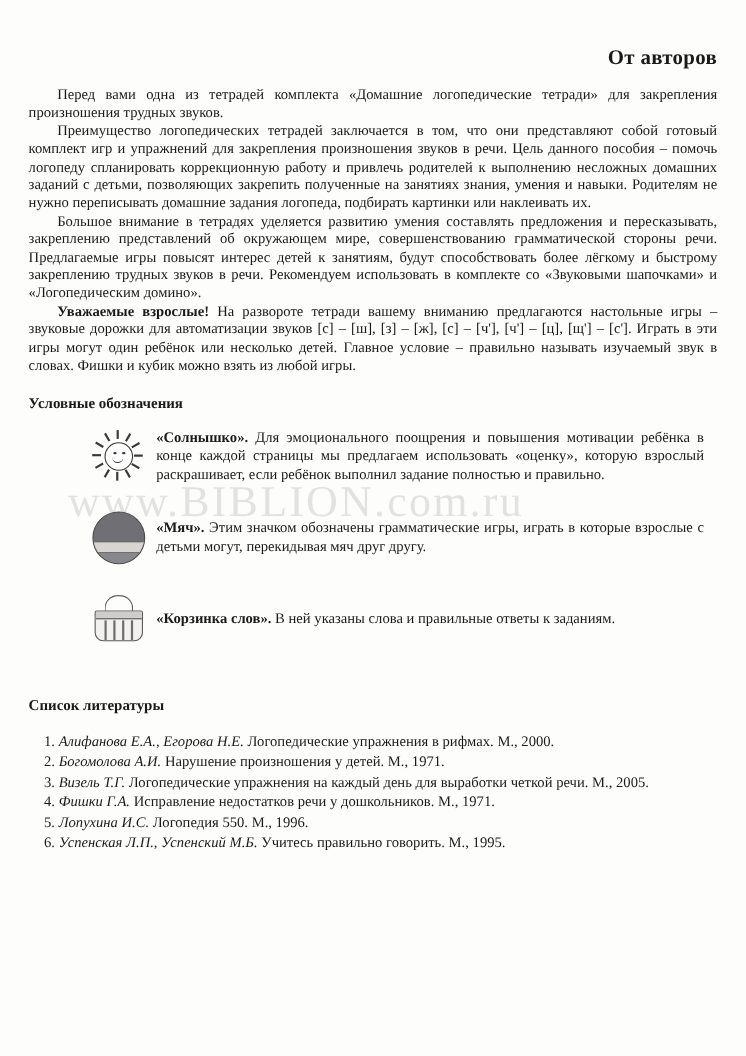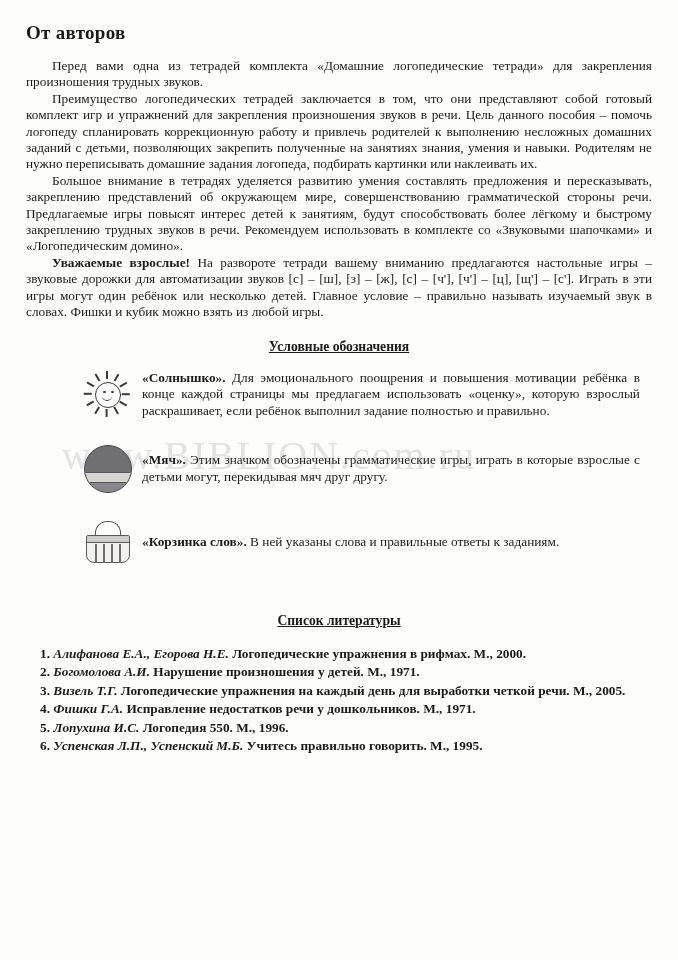--- a/index.html
+++ b/index.html
@@ -31,22 +31,22 @@
     text-align: center;
     font-family: "Liberation Serif", serif;
     font-size: 40px;
     letter-spacing: 2px;
     color: rgba(120,120,130,0.20);
     white-space: nowrap;
     pointer-events: none;
     z-index: 5;
   }
   h1.title {
-    margin: 0 0 14px 0;
-    text-align: left;
+    margin: 20px 0 14px 0;
+    text-align: right;
     font-size: 19px;
     font-weight: bold;
     letter-spacing: 0.3px;
   }
   p.body {
     margin: 0;
     font-size: 13.3px;
     line-height: 16.4px;
     text-align: justify;
     text-indent: 26px;
@@ -54,24 +54,23 @@
   }
   p.body + p.body {
     margin-top: 0;
   }
   .strong-lead {
     font-weight: bold;
     margin-top: 26px;
   }
   h2.section {
     margin: 18px 0 10px 0;
-    text-align: center;
+    text-align: left;
     font-size: 13.6px;
     font-weight: bold;
-    text-decoration: underline;
   }
   .legend {
     margin: 0 12px 0 52px;
   }
   .legend-row {
     display: flex;
     align-items: center;
     margin-bottom: 16px;
   }
   .legend-icon {
@@ -196,21 +195,20 @@
     font-size: 13.3px;
     line-height: 18.6px;
     text-align: justify;
     padding-left: 0;
   }
   ol.refs li i {
     font-style: italic;
   }
   .refs-wrap {
     margin: 16px 14px 0 14px;
-    font-weight: bold;
   }
   .spacer-small { height: 8px; }
 </style>
 </head>
 <body>
 
 <div class="page">
 
   <div class="watermark">www.BIBLION.com.ru</div>
 

